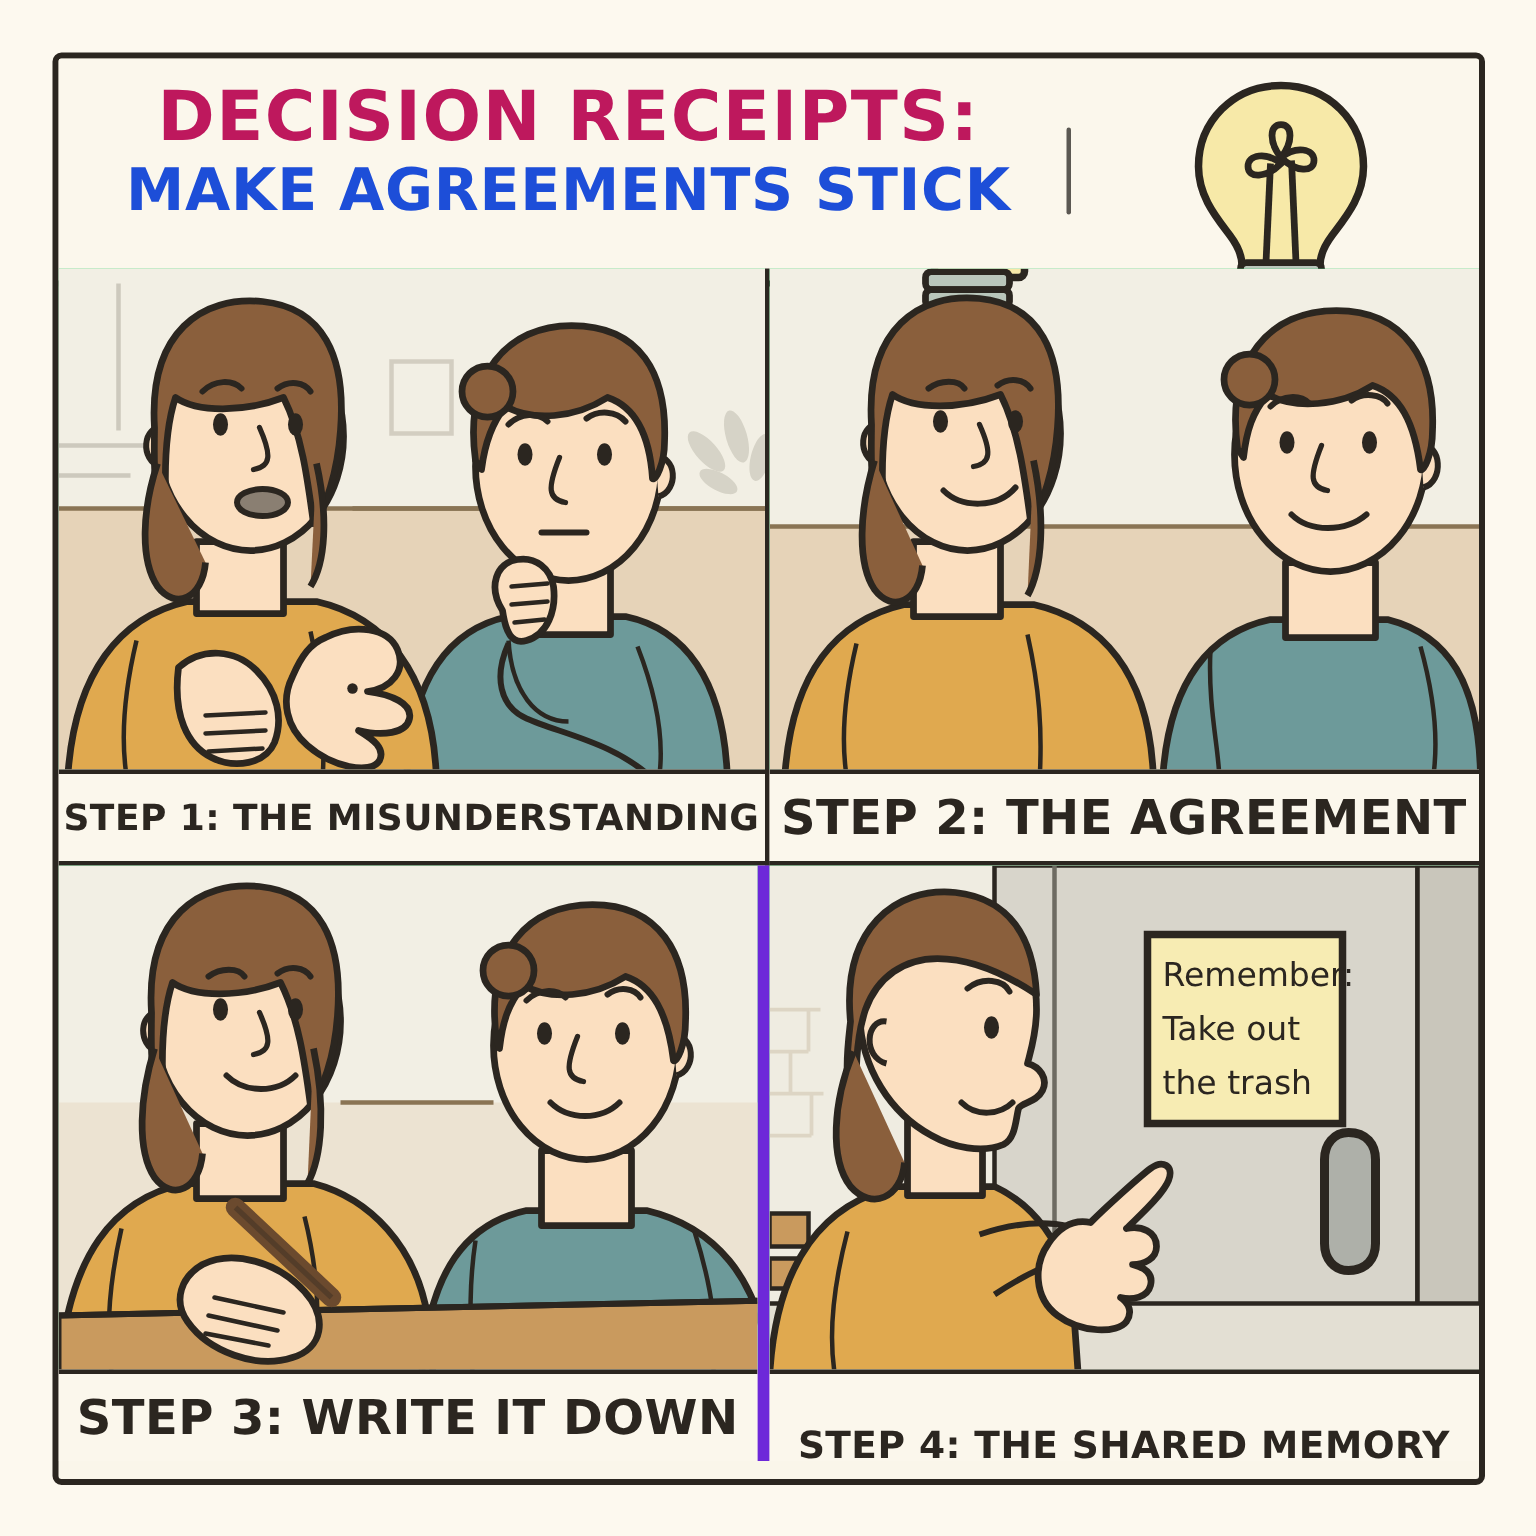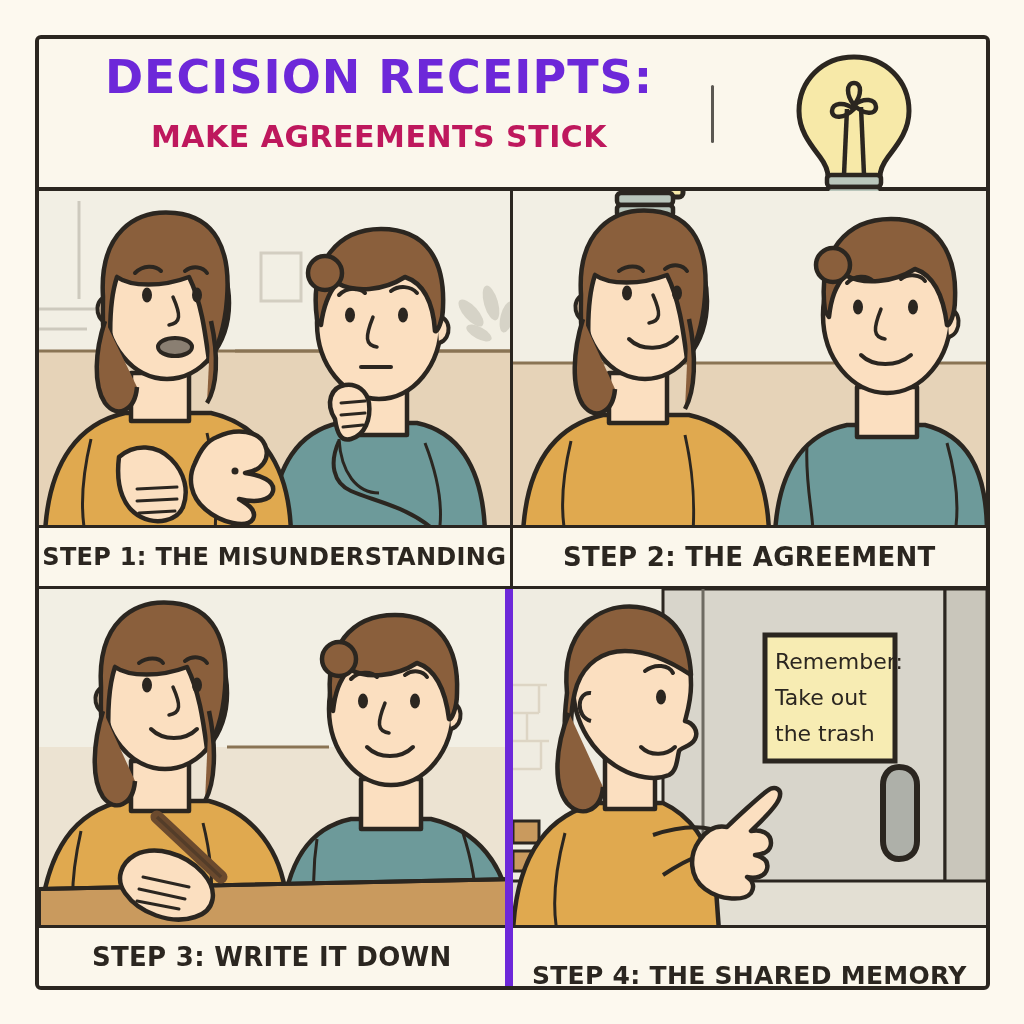--- a/index.html
+++ b/index.html
@@ -30,43 +30,43 @@
   }
   .title-block{
     position:absolute;left:0;top:14px;width:680px;
     text-align:center;
   }
   .title-main{
     font-family:"DejaVu Sans", sans-serif;
     font-weight:bold;
     font-size:46px;
     letter-spacing:1px;
-    color:#6d28d9;
+    color:#be185d;
     line-height:1.08;
     white-space:nowrap;
   }
   .title-sub{
     font-family:"DejaVu Sans", sans-serif;
     font-weight:bold;
-    font-size:30px;
+    font-size:39px;
     letter-spacing:0.5px;
-    color:#be185d;
+    color:#1d4ed8;
     line-height:1.2;
     white-space:nowrap;
-    margin-top:16px;
+    margin-top:2px;
   }
   .tick{
     position:absolute;left:672px;top:46px;
     width:3px;height:58px;background:#5b5852;border-radius:2px;
   }
   .bulb-wrap{position:absolute;left:715px;top:10px;width:200px;height:160px;}
 
   
   .grid{
-    position:absolute;left:0;top:152px;
+    position:absolute;left:0;top:140px;
     width:100%;height:calc(100% - 152px);
   }
   .panel{
     position:absolute;width:50%;height:50%;
     box-sizing:border-box;
     overflow:hidden;
   }
   .p1{left:0;top:0;border-right:3px solid #2b2620;border-bottom:3px solid #2b2620;}
   .p2{left:50%;top:0;border-bottom:3px solid #2b2620;}
   .p3{left:0;top:50%;border-right:8px solid #6d28d9;}
@@ -81,21 +81,21 @@
   .caption{
     position:absolute;left:0;bottom:0;width:100%;height:61px;
     background:#fbf7ec;
     border-top:3px solid #2b2620;
     box-sizing:border-box;
     display:flex;align-items:center;justify-content:center;
   }
   .caption span{
     font-family:"DejaVu Sans", sans-serif;
     font-weight:bold;
-    font-size:26px;
+    font-size:32px;
     letter-spacing:0.3px;
     color:#2b2620;
     white-space:nowrap;
   }
   .p1 .caption span{font-size:24px;}
   .p4 .caption span{font-size:25px;margin-top:37px;}
 
   svg{display:block;}
 </style>
 </head>

